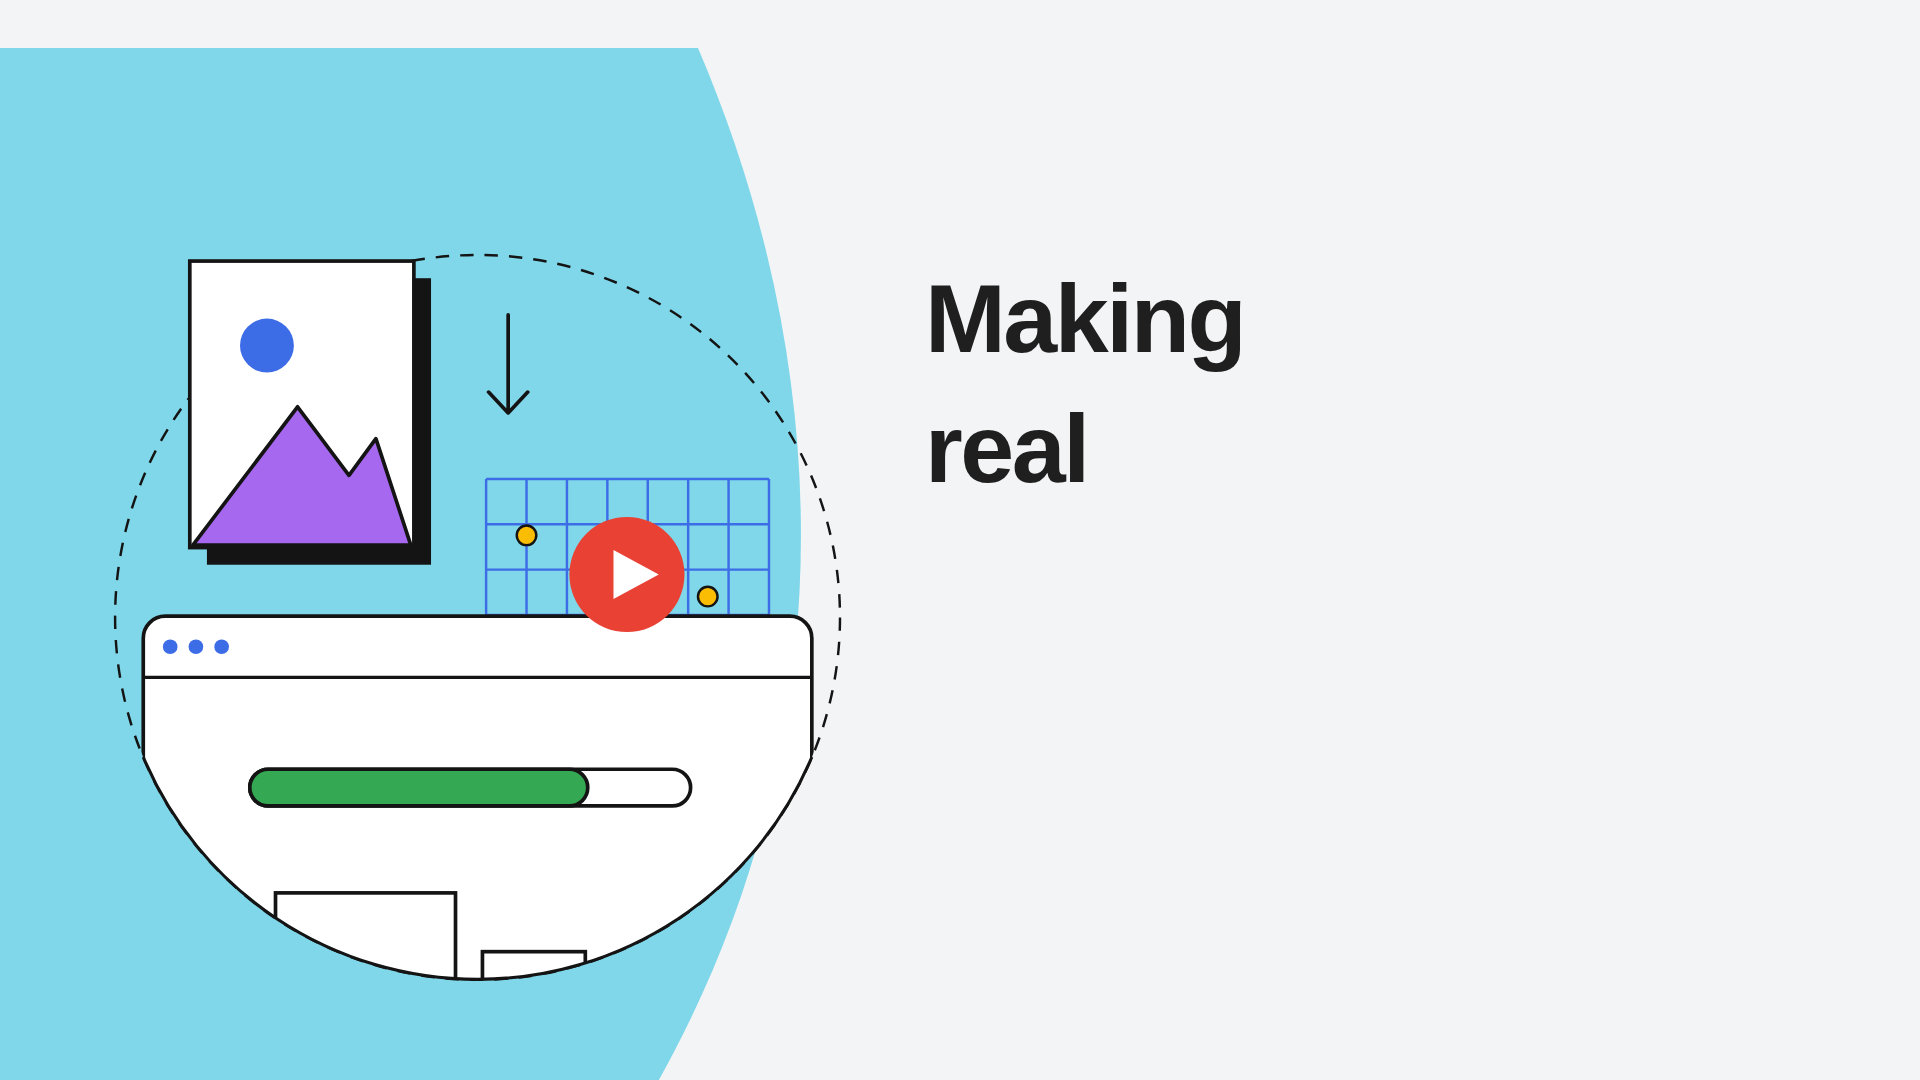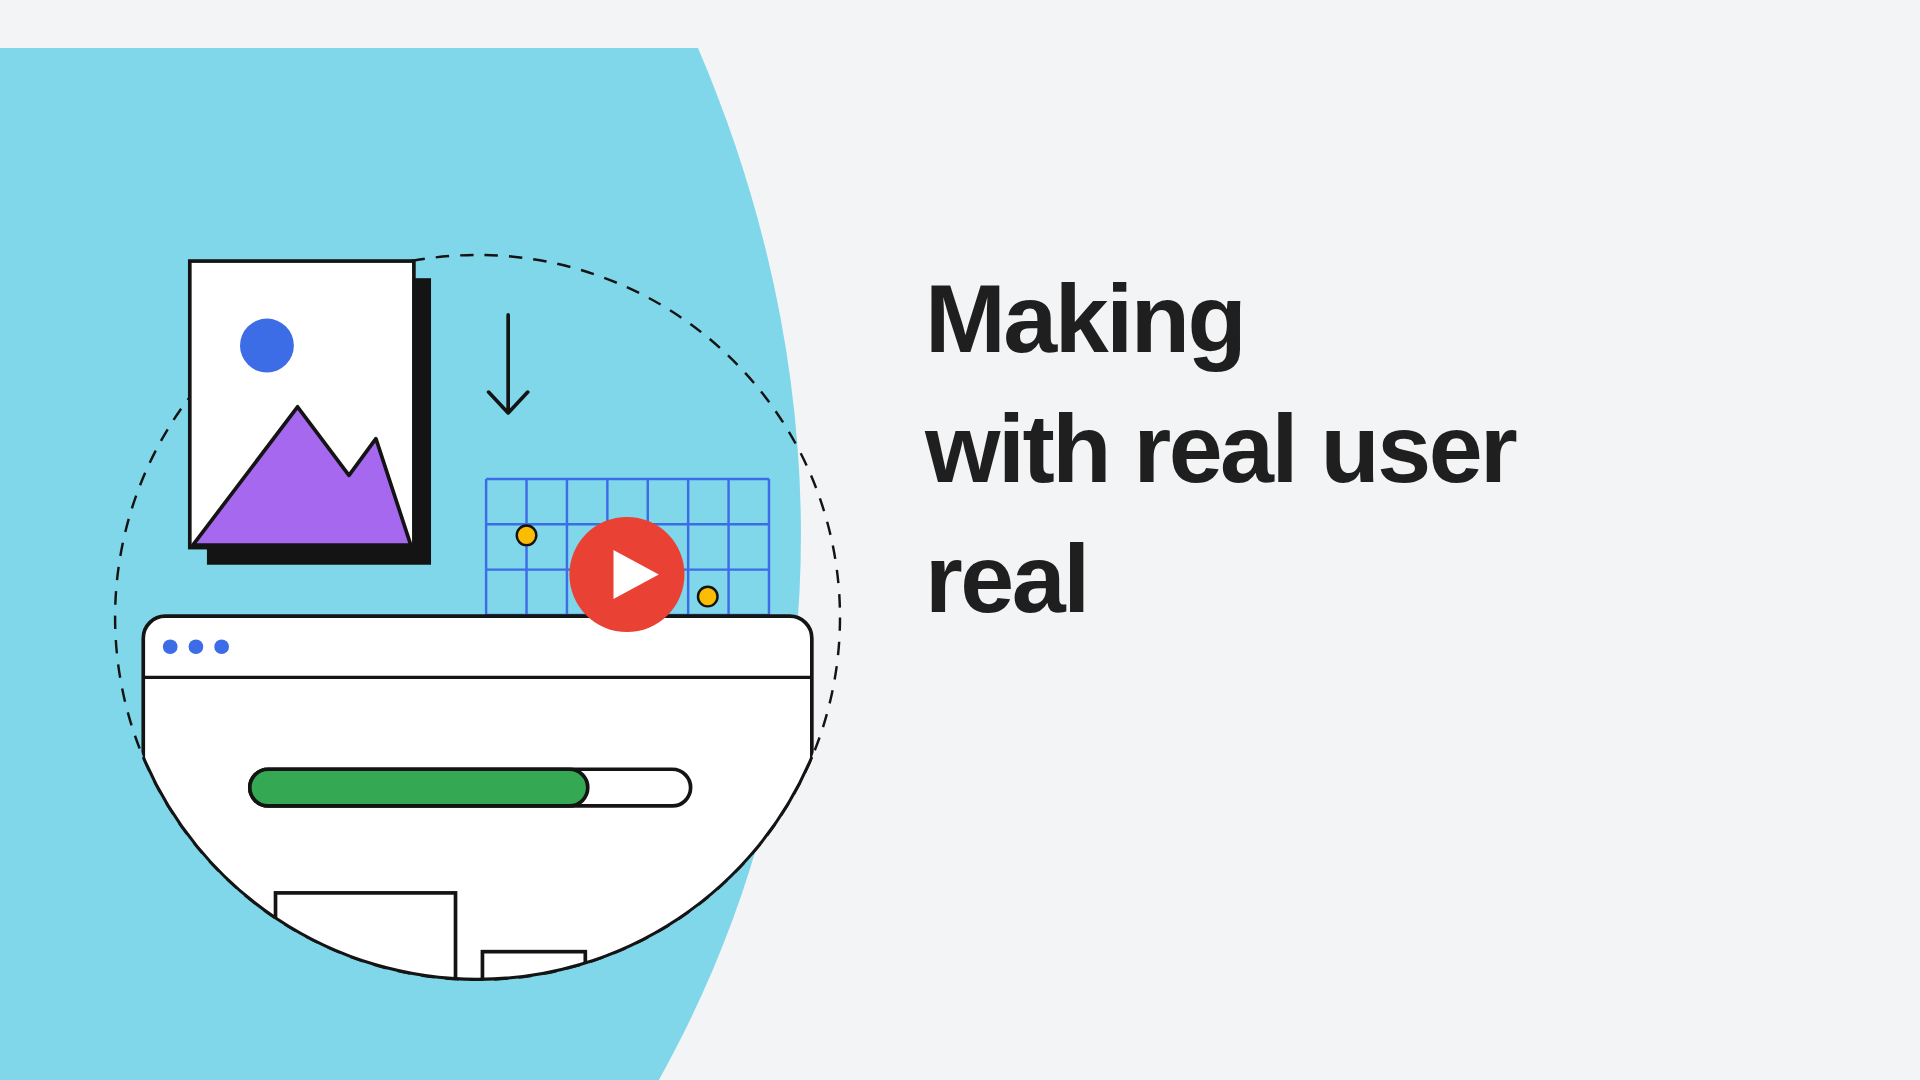--- a/index.html
+++ b/index.html
@@ -84,17 +84,16 @@
     <path d="M117 579 A296 296 0 0 0 663 579" fill="none" stroke="#141414" stroke-width="2.5"></path>
 
     <g>
       <circle cx="512" cy="430" r="47" fill="#E94235"></circle>
       <path d="M501 410 L538 430 L501 450 Z" fill="#FFFFFF"></path>
     </g>
   </svg>
 
   <div class="hero-text">
     <div>Making</div>
-    <div>with real user</div>
     <div>real</div>
   </div>
 
 </div>
 
 </body></html>

